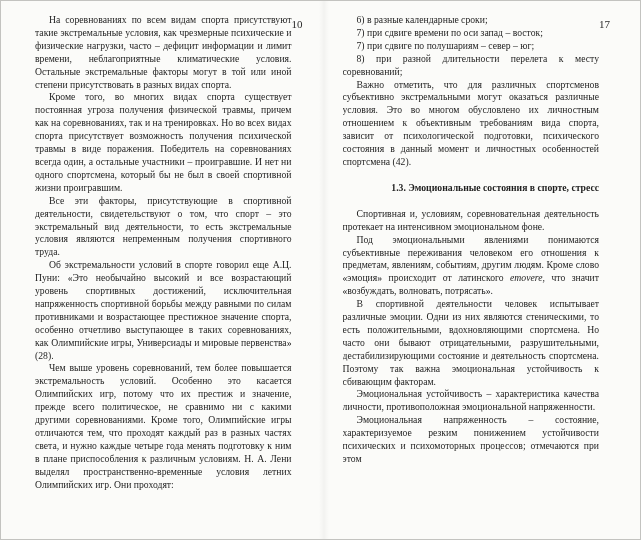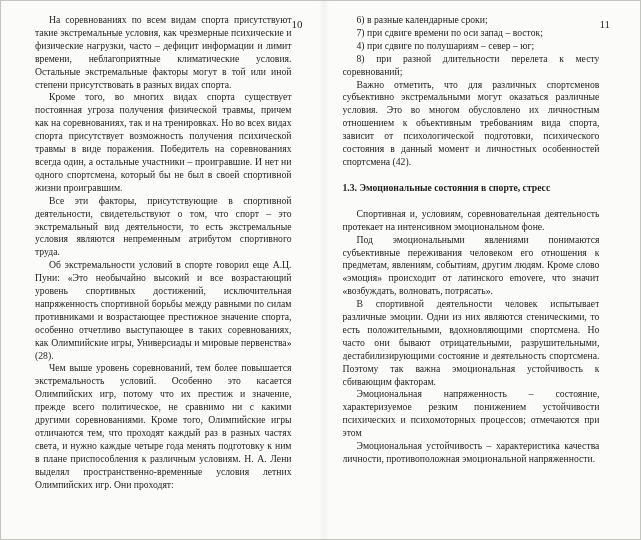--- a/index.html
+++ b/index.html
@@ -46,64 +46,65 @@
     font-size: 9.7px;
     line-height: 12.9px;
     text-align: justify;
   }
   .page-body p {
     margin: 0;
     text-indent: 14px;
   }
   .section-heading {
     font-weight: bold;
-    text-align: left;
+    text-align: right;
     margin: 13px 0 13px 0 !important;
     text-indent: 0 !important;
   }
   .italic {
+    font-style: italic;
   }
   .page-number {
     flex: 0 0 auto;
     text-align: center;
     font-size: 11px;
     line-height: 12px;
     padding-top: 4px;
     color: #2a2a2a;
   }
 </style>
 </head>
 <body>
 
 <div class="scan">
   <div class="spread">
 
     <div class="page">
       <div class="page-body">
         <p>На соревнованиях по всем видам спорта присутствуют такие экстремальные условия, как чрезмерные психические и физические нагрузки, часто – дефицит информации и лимит времени, неблагоприятные климатические условия. Остальные экстремальные факторы могут в той или иной степени присутствовать в разных видах спорта.</p>
         <p>Кроме того, во многих видах спорта существует постоянная угроза получения физической травмы, причем как на соревнованиях, так и на тренировках. Но во всех видах спорта присутствует возможность получения психической травмы в виде поражения. Победитель на соревнованиях всегда один, а остальные участники – проигравшие. И нет ни одного спортсмена, который бы не был в своей спортивной жизни проигравшим.</p>
-        <p>Все эти факторы, присутствующие в спортивной деятельности, свидетельствуют о том, что спорт – это экстремальный вид деятельности, то есть экстремальные условия являются непременным атрибутом спортивного труда.</p>
+        <p>Все эти факторы, присутствующие в спортивной деятельности, свидетельствуют о том, что спорт – это экстремальный вид деятельности, то есть экстремальные условия являются непременным получения спортивного труда.</p>
         <p>Об экстремальности условий в спорте говорил еще А.Ц. Пуни: «Это необычайно высокий и все возрастающий уровень спортивных достижений, исключительная напряженность спортивной борьбы между равными по силам противниками и возрастающее престижное значение спорта, особенно отчетливо выступающее в таких соревнованиях, как Олимпийские игры, Универсиады и мировые первенства» (28).</p>
         <p>Чем выше уровень соревнований, тем более повышается экстремальность условий. Особенно это касается Олимпийских игр, потому что их престиж и значение, прежде всего политическое, не сравнимо ни с какими другими соревнованиями. Кроме того, Олимпийские игры отличаются тем, что проходят каждый раз в разных частях света, и нужно каждые четыре года менять подготовку к ним в плане приспособления к различным условиям. Н. А. Лени выделял пространственно-временные условия летних Олимпийских игр. Они проходят:</p>
       </div>
       <div class="page-number">10</div>
     </div>
 
     <div class="page">
       <div class="page-body">
         <p>6) в разные календарные сроки;</p>
         <p>7) при сдвиге времени по оси запад – восток;</p>
-        <p>4) при сдвиге по полушариям – север – юг;</p>
+        <p>7) при сдвиге по полушариям – север – юг;</p>
         <p>8) при разной длительности перелета к месту соревнований;</p>
         <p>Важно отметить, что для различных спортсменов субъективно экстремальными могут оказаться различные условия. Это во многом обусловлено их личностным отношением к объективным требованиям вида спорта, зависит от психологической подготовки, психического состояния в данный момент и личностных особенностей спортсмена (42).</p>
         <p class="section-heading">1.3. Эмоциональные состояния в спорте, стресс</p>
         <p>Спортивная и, условиям, соревновательная деятельность протекает на интенсивном эмоциональном фоне.</p>
         <p><span>Под эмоциональными явлениями понимаются субъективные переживания человеком его отношения к предметам, явлениям, событиям, другим людям. Кроме слово «эмоция» происходит от латинского </span><span class="italic">emovere</span><span>, что значит «возбуждать, волновать, потрясать».</span></p>
         <p>В спортивной деятельности человек испытывает различные эмоции. Одни из них являются стеническими, то есть положительными, вдохновляющими спортсмена. Но часто они бывают отрицательными, разрушительными, дестабилизирующими состояние и деятельность спортсмена. Поэтому так важна эмоциональная устойчивость к сбивающим факторам.</p>
+        <p>Эмоциональная устойчивость – характеристика качества личности, противоположная эмоциональной напряженности.</p>
         <p>Эмоциональная напряженность – состояние, характеризуемое резким понижением устойчивости психических и психомоторных процессов; отмечаются при этом</p>
-        <p>Эмоциональная устойчивость – характеристика качества личности, противоположная эмоциональной напряженности.</p>
       </div>
-      <div class="page-number">11</div>
+      <div class="page-number">17</div>
     </div>
 
   </div>
   <div class="gutter-shade"></div>
 </div>
 
 </body></html>

